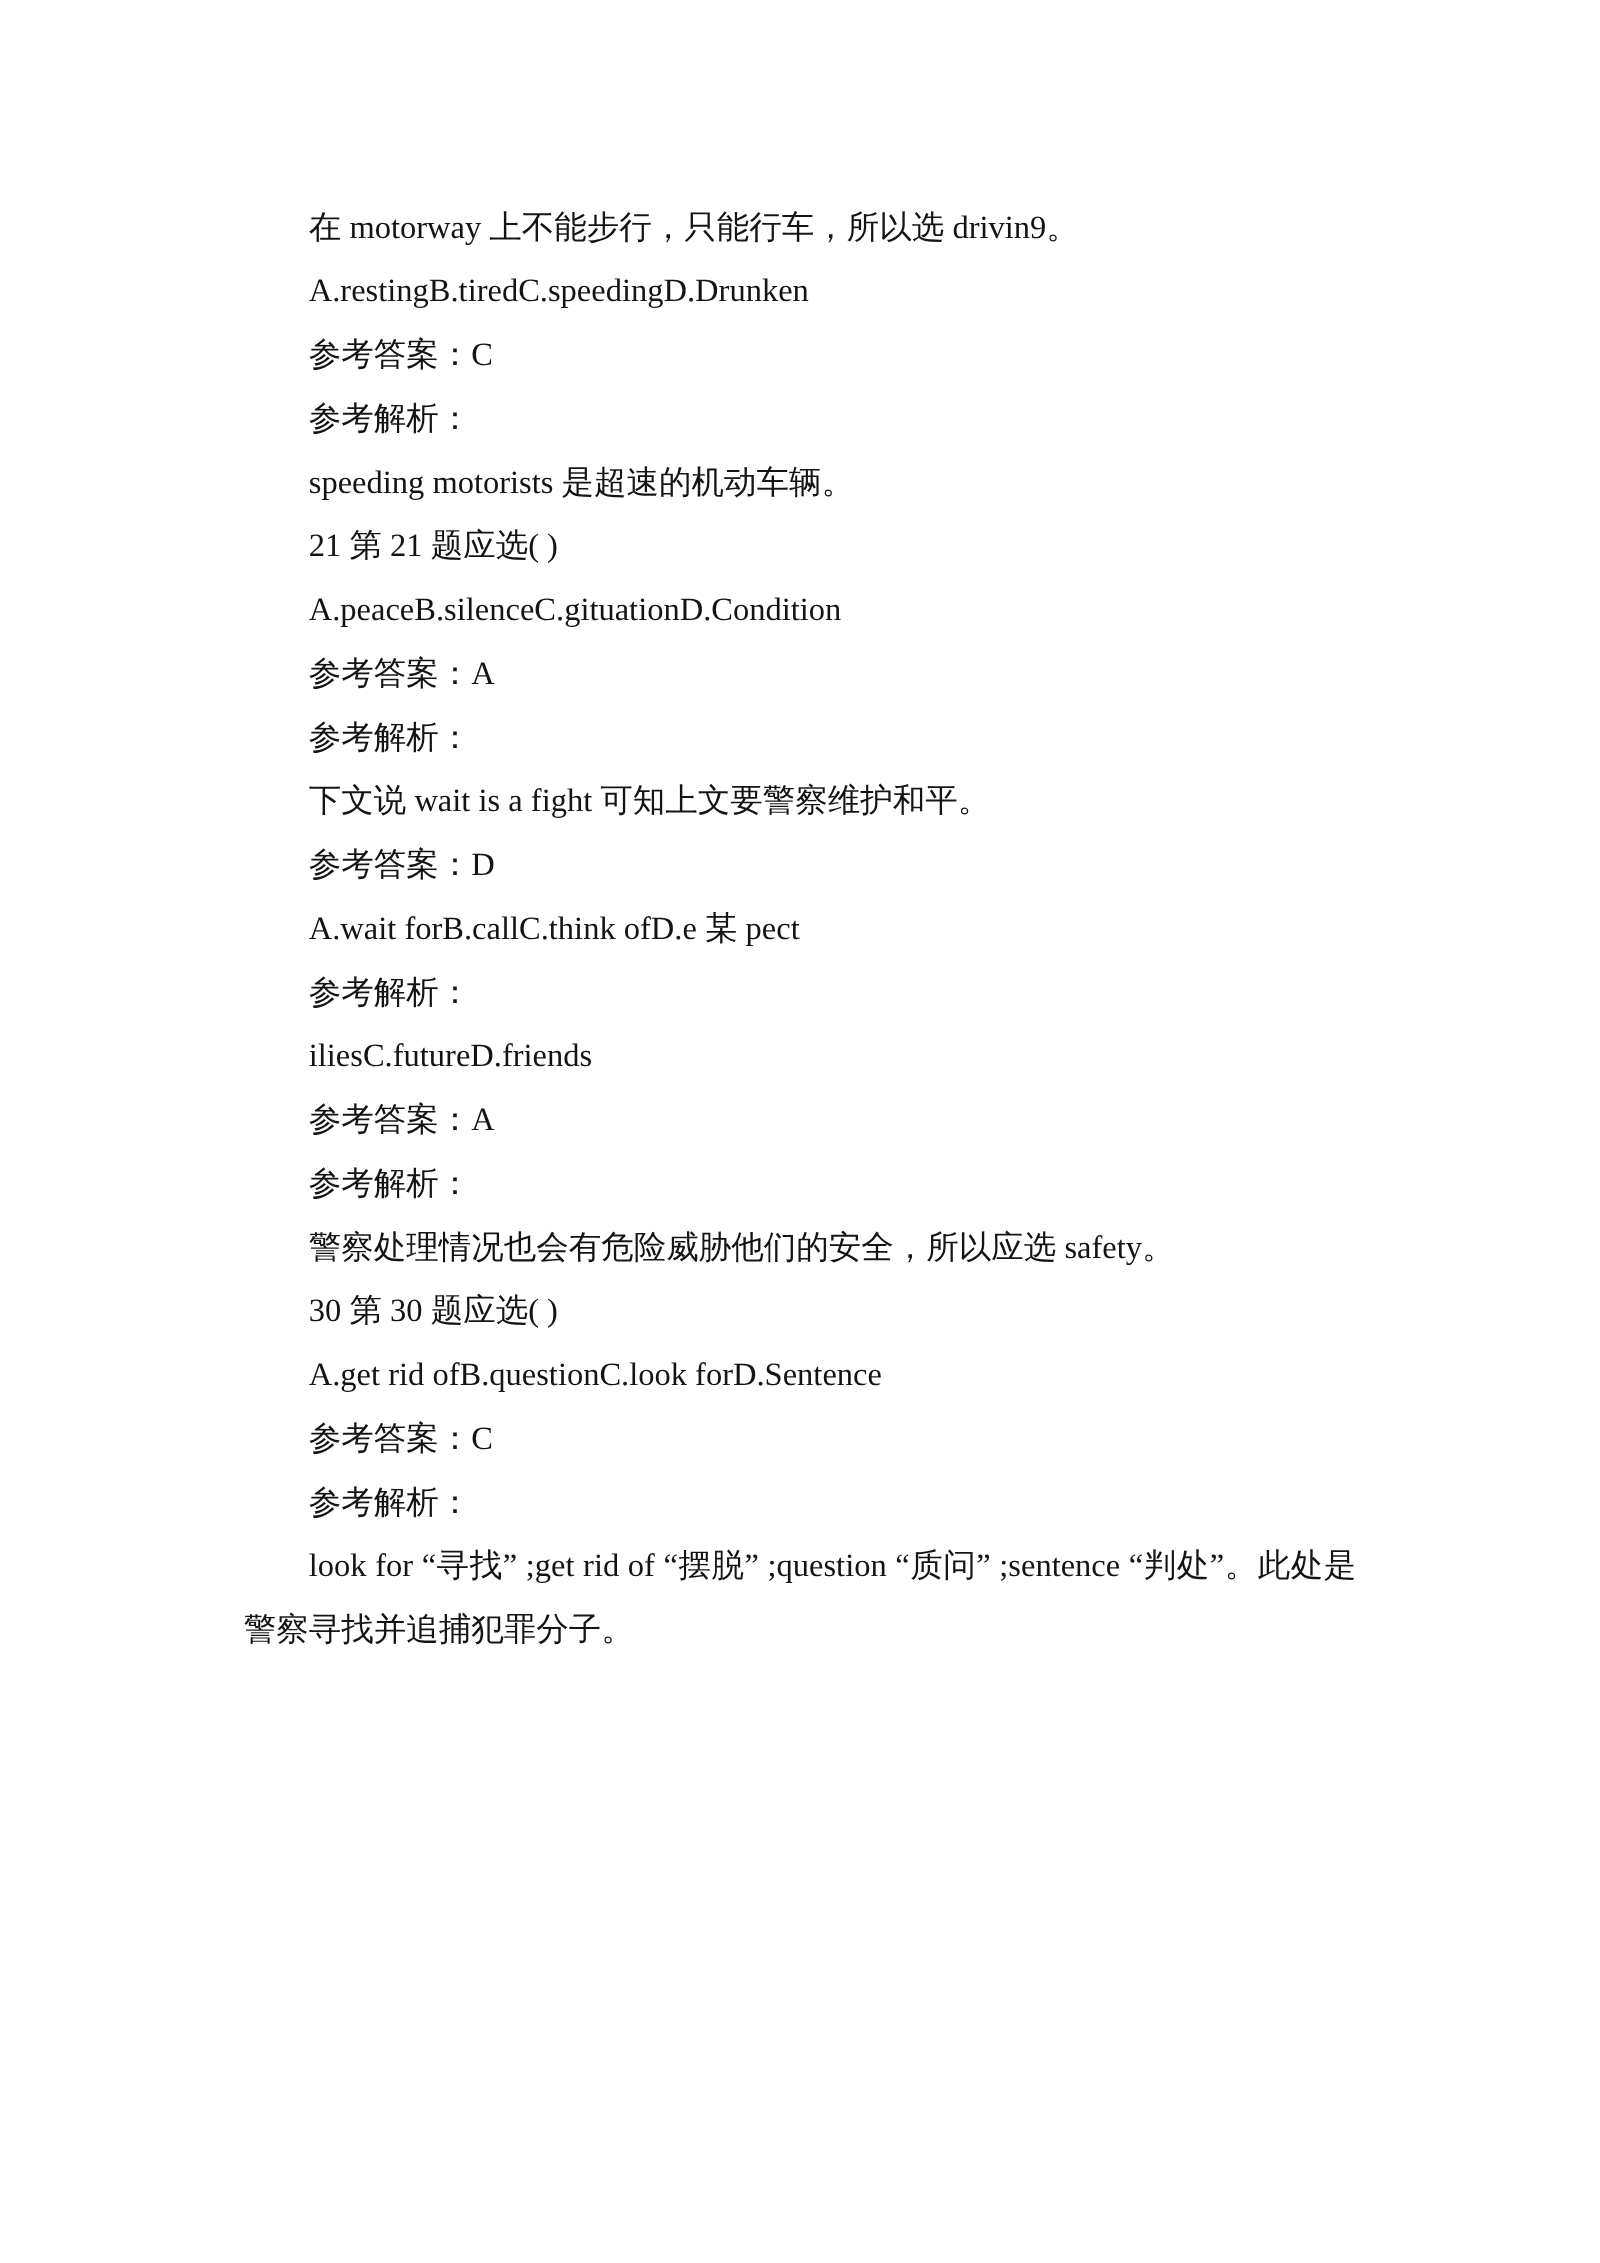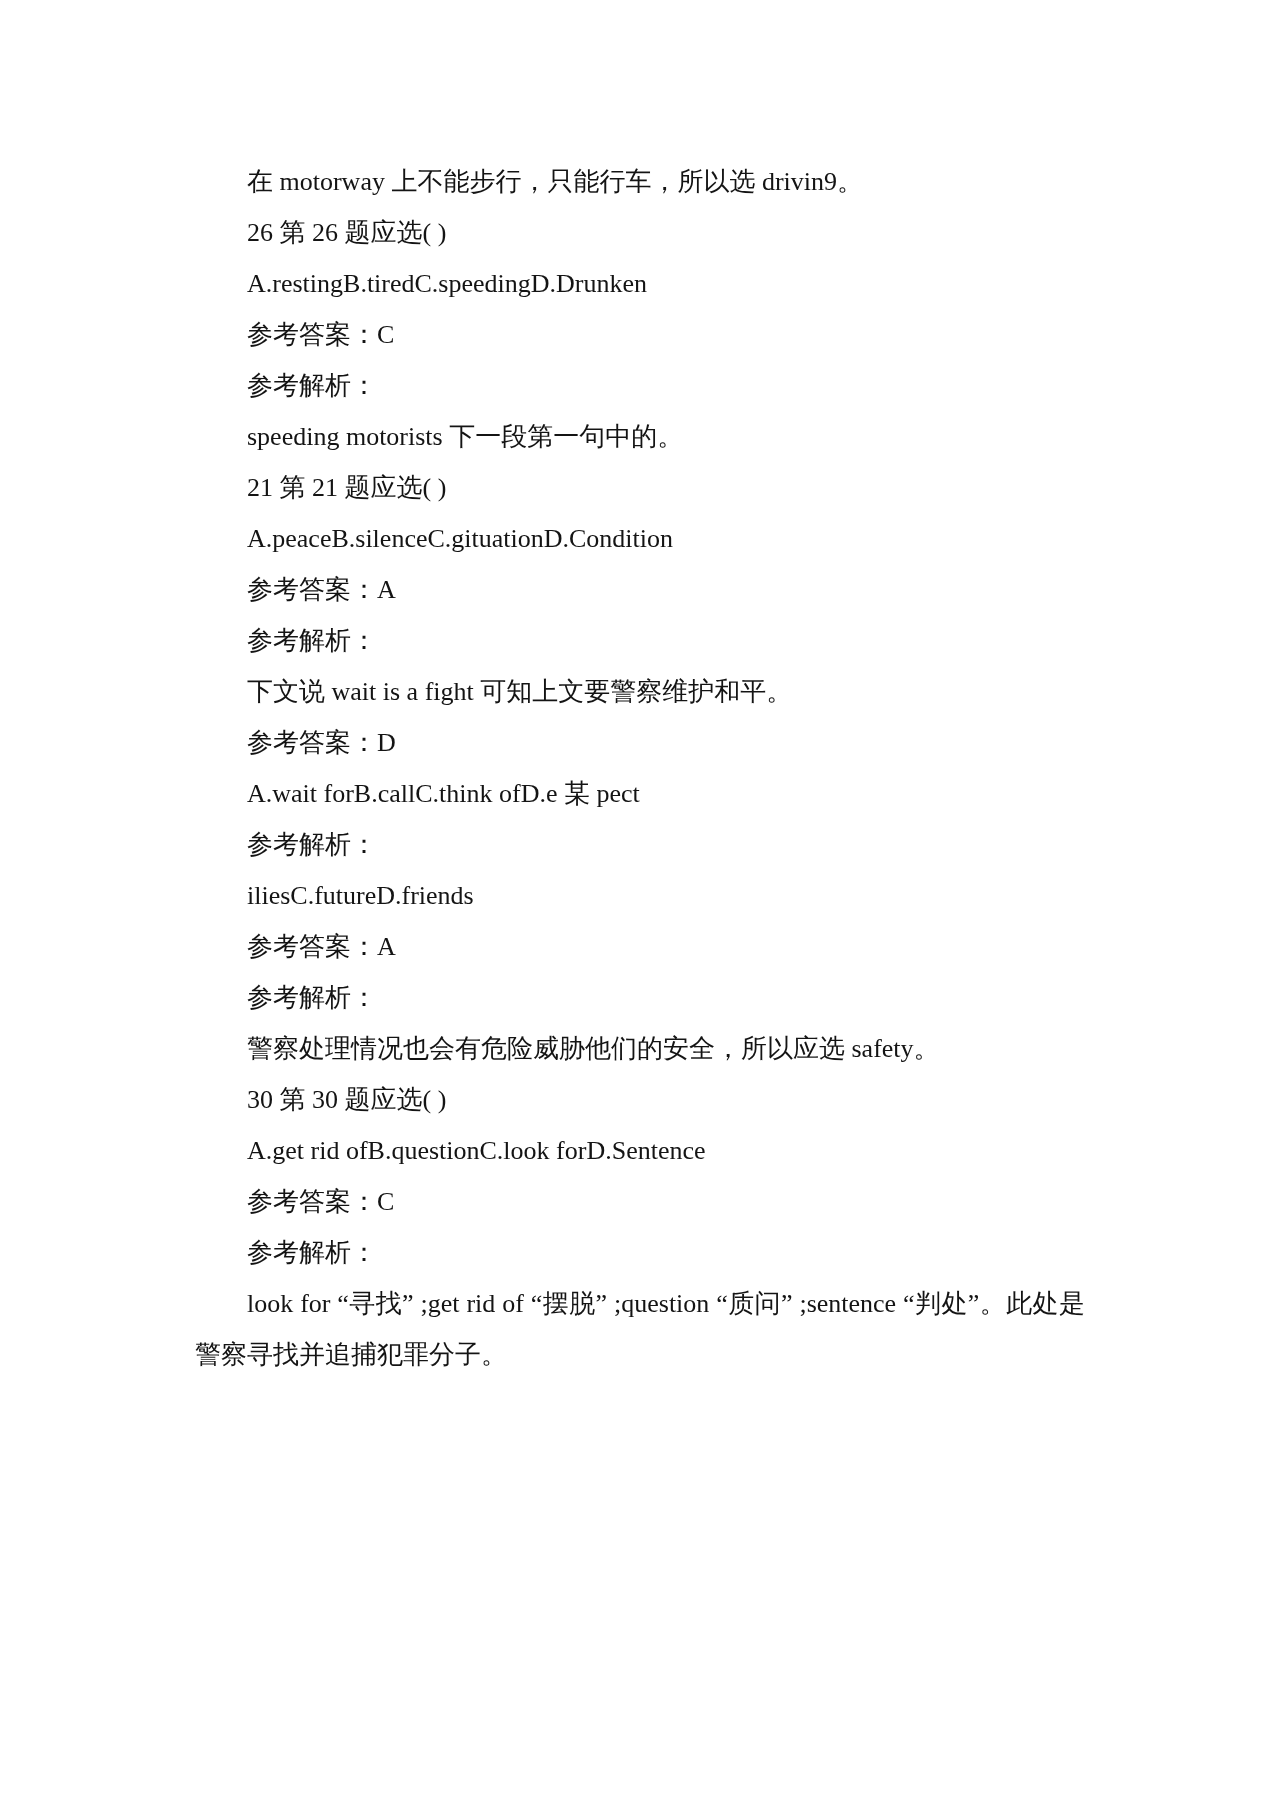--- a/index.html
+++ b/index.html
@@ -39,25 +39,24 @@
     word-break: normal;
   }
 </style>
 </head>
 <body style="background: rgb(255, 255, 255);">
 
 <div class="page">
   <div class="content" style="color: rgb(20, 20, 20);">
 
   <p class="para">在 motorway 上不能步行，只能行车，所以选 drivin9。</p>
-      <p class="para">26 第 26 题应选( )</p>
       <p class="para">A.restingB.tiredC.speedingD.Drunken</p>
       <p class="para">参考答案：C</p>
       <p class="para">参考解析：</p>
-      <p class="para">speeding motorists 下一段第一句中的。</p>
+      <p class="para">speeding motorists 是超速的机动车辆。</p>
       <p class="para">21 第 21 题应选( )</p>
       <p class="para">A.peaceB.silenceC.gituationD.Condition</p>
       <p class="para">参考答案：A</p>
       <p class="para">参考解析：</p>
       <p class="para">下文说 wait is a fight 可知上文要警察维护和平。</p>
       <p class="para">参考答案：D</p>
       <p class="para">A.wait forB.callC.think ofD.e 某 pect</p>
       <p class="para">参考解析：</p>
       <p class="para">iliesC.futureD.friends</p>
       <p class="para">参考答案：A</p>

